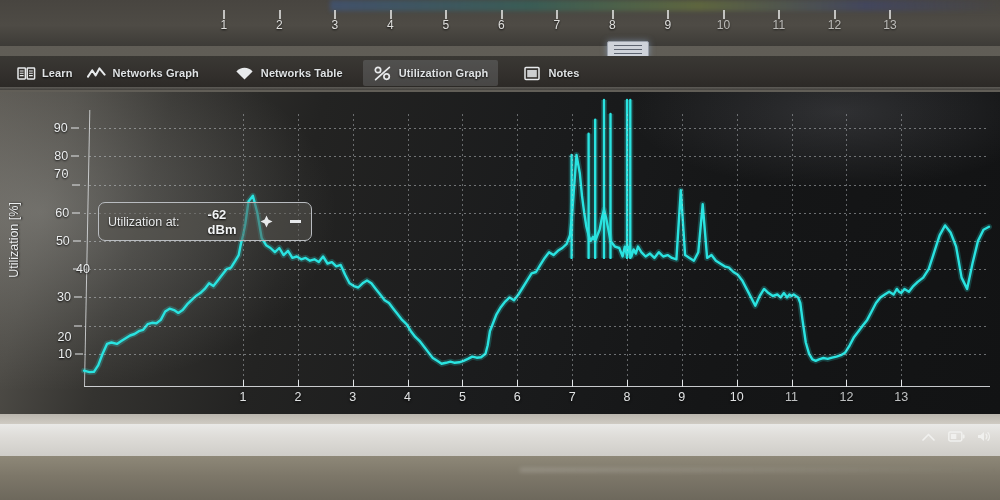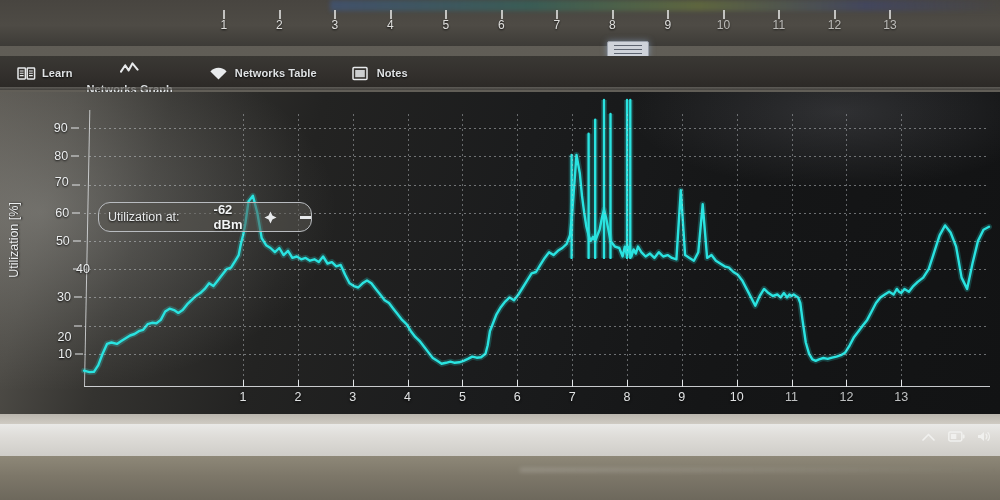--- a/index.html
+++ b/index.html
@@ -80,24 +80,24 @@
   #ytitle{position:absolute;left:14px;top:148px;
     transform:translate(-50%,-50%) rotate(-90deg);
     font-size:12.5px;color:#eceeef;white-space:nowrap;
     text-shadow:0 1px 2px rgba(0,0,0,.9);}
 
   .xlab{position:absolute;top:298px;transform:translateX(-50%);
     font-size:12.5px;color:#e9ebec;text-shadow:0 1px 3px rgba(0,0,0,.9);}
   .xtick{position:absolute;top:288px;width:1px;height:7px;background:#e3e6e8;}
 
   
-  #utilbox{position:absolute;left:98px;top:110px;width:214px;height:30px;
-    border:1px solid #b9bcc0;border-radius:12px;
+  #utilbox{position:absolute;left:98px;top:110px;width:214px;height:39px;
+    border:1px solid #b9bcc0;border-radius:7px;
     background:rgba(88,86,80,.55);
-    display:flex;align-items:center;gap:22px;padding:0 9px;box-sizing:border-box;}
+    display:flex;align-items:center;gap:16px;padding:0 9px;box-sizing:border-box;}
   #utilbox .lbl{font-size:12.5px;color:#e9ebec;white-space:nowrap;
     text-shadow:0 1px 2px rgba(0,0,0,.9);}
   #utilbox .val{font-size:13px;color:#f2f4f5;font-weight:600;margin-left:12px;
     text-shadow:0 1px 2px rgba(0,0,0,.9);}
   .stepbtn{width:15px;height:13px;display:flex;align-items:center;
     justify-content:center;color:#e8eaec;}
   .stepbtn svg{display:block;}
 
   #svgline{position:absolute;left:0;top:0;width:905px;height:268px;overflow:visible;}
 
@@ -164,35 +164,45 @@
         <span class="tbicon">
           <svg width="19" height="17" viewBox="0 0 19 17">
             <rect x="1" y="3" width="7.4" height="11" rx="0.7" fill="none" stroke="#e8eaec" stroke-width="1.5"></rect>
             <rect x="10.2" y="3" width="7.4" height="11" rx="0.7" fill="none" stroke="#e8eaec" stroke-width="1.5"></rect>
             <path d="M2.8 6 H6.6 M2.8 8.3 H6.6 M2.8 10.6 H6.6" stroke="#e8eaec" stroke-width="1.1"></path>
             <path d="M12 6 H15.8 M12 8.3 H15.8 M12 10.6 H15.8" stroke="#e8eaec" stroke-width="1.1"></path>
           </svg>
         </span>
         <span>Learn</span>
       </div>
-      <div class="tbitem" style="margin-left: -6px; flex-direction: column;">
+      <div class="tbitem" style="margin-left: -6px;">
         <span class="tbicon">
           <svg width="19" height="17" viewBox="0 0 19 17">
             <path d="M1 11.6 L5.2 5.2 L8.6 10.4 L12.4 3.4 L17.6 9.6" fill="none" stroke="#e8eaec" stroke-width="2" stroke-linejoin="round" stroke-linecap="round"></path>
           </svg>
         </span>
         <span>Networks Graph</span>
       </div>
       <div class="tbitem" style="margin-left: 16px;">
         <span class="tbicon">
           <svg width="19" height="17" viewBox="0 0 19 17">
             <path d="M1.4 6.4 A11 11 0 0 1 17.6 6.4 L9.5 14.6 Z" fill="#e8eaec"></path>
           </svg>
         </span>
         <span>Networks Table</span>
+      </div>
+      <div class="tbitem sel" style="margin-left: 10px;">
+        <span class="tbicon">
+          <svg width="19" height="17" viewBox="0 0 19 17">
+            <circle cx="5" cy="5" r="2.7" fill="none" stroke="#e8eaec" stroke-width="1.7"></circle>
+            <circle cx="13.6" cy="11.6" r="2.7" fill="none" stroke="#e8eaec" stroke-width="1.7"></circle>
+            <path d="M16.4 2.4 L2.6 14.6" stroke="#e8eaec" stroke-width="1.7" stroke-linecap="round"></path>
+          </svg>
+        </span>
+        <span>Utilization Graph</span>
       </div>
       <div class="tbitem" style="margin-left: 14px;">
         <span class="tbicon">
           <svg width="19" height="17" viewBox="0 0 19 17">
             <rect x="2" y="2.6" width="14" height="12" rx="1" fill="none" stroke="#e8eaec" stroke-width="1.5"></rect>
             <rect x="4.2" y="5" width="9.6" height="7.2" fill="#e8eaec" opacity="0.85"></rect>
           </svg>
         </span>
         <span>Notes</span>
       </div>
@@ -269,21 +279,21 @@
       <div class="ylab" style="top: 245px; right: 928.55px;">20</div>
       <div class="ytick" style="left: 73.9px; top: 205.368px;"></div>
       <div class="ylab" style="top: 205.368px; right: 929.1px;">30</div>
       <div class="ytick" style="left: 73.35px; top: 177.158px;"></div>
       <div class="ylab" style="top: 177.158px; right: 910px;">40</div>
       <div class="ytick" style="left: 72.8px; top: 148.947px;"></div>
       <div class="ylab" style="top: 148.947px; right: 930.2px;">50</div>
       <div class="ytick" style="left: 72.25px; top: 120.737px;"></div>
       <div class="ylab" style="top: 120.737px; right: 930.75px;">60</div>
       <div class="ytick" style="left: 71.7px; top: 92.5263px;"></div>
-      <div class="ylab" style="top: 90px; right: 931.3px;">70</div>
+      <div class="ylab" style="top: 83px; right: 931.3px; font-family: Liberation Mono, monospace;">70</div>
       <div class="ytick" style="left: 71.15px; top: 64.3158px;"></div>
       <div class="ylab" style="top: 64.3158px; right: 931.85px;">80</div>
       <div class="ytick" style="left: 70.6px; top: 36.1053px;"></div>
       <div class="ylab" style="top: 36.1053px; right: 932.4px;">90</div>
       <div class="xtick" style="left: 243.061px;"></div>
       <div class="xlab" style="left: 243.061px; opacity: 0.96;">1</div>
       <div class="xtick" style="left: 297.909px;"></div>
       <div class="xlab" style="left: 297.909px; opacity: 0.96;">2</div>
       <div class="xtick" style="left: 352.758px;"></div>
       <div class="xlab" style="left: 352.758px; opacity: 0.96;">3</div>

